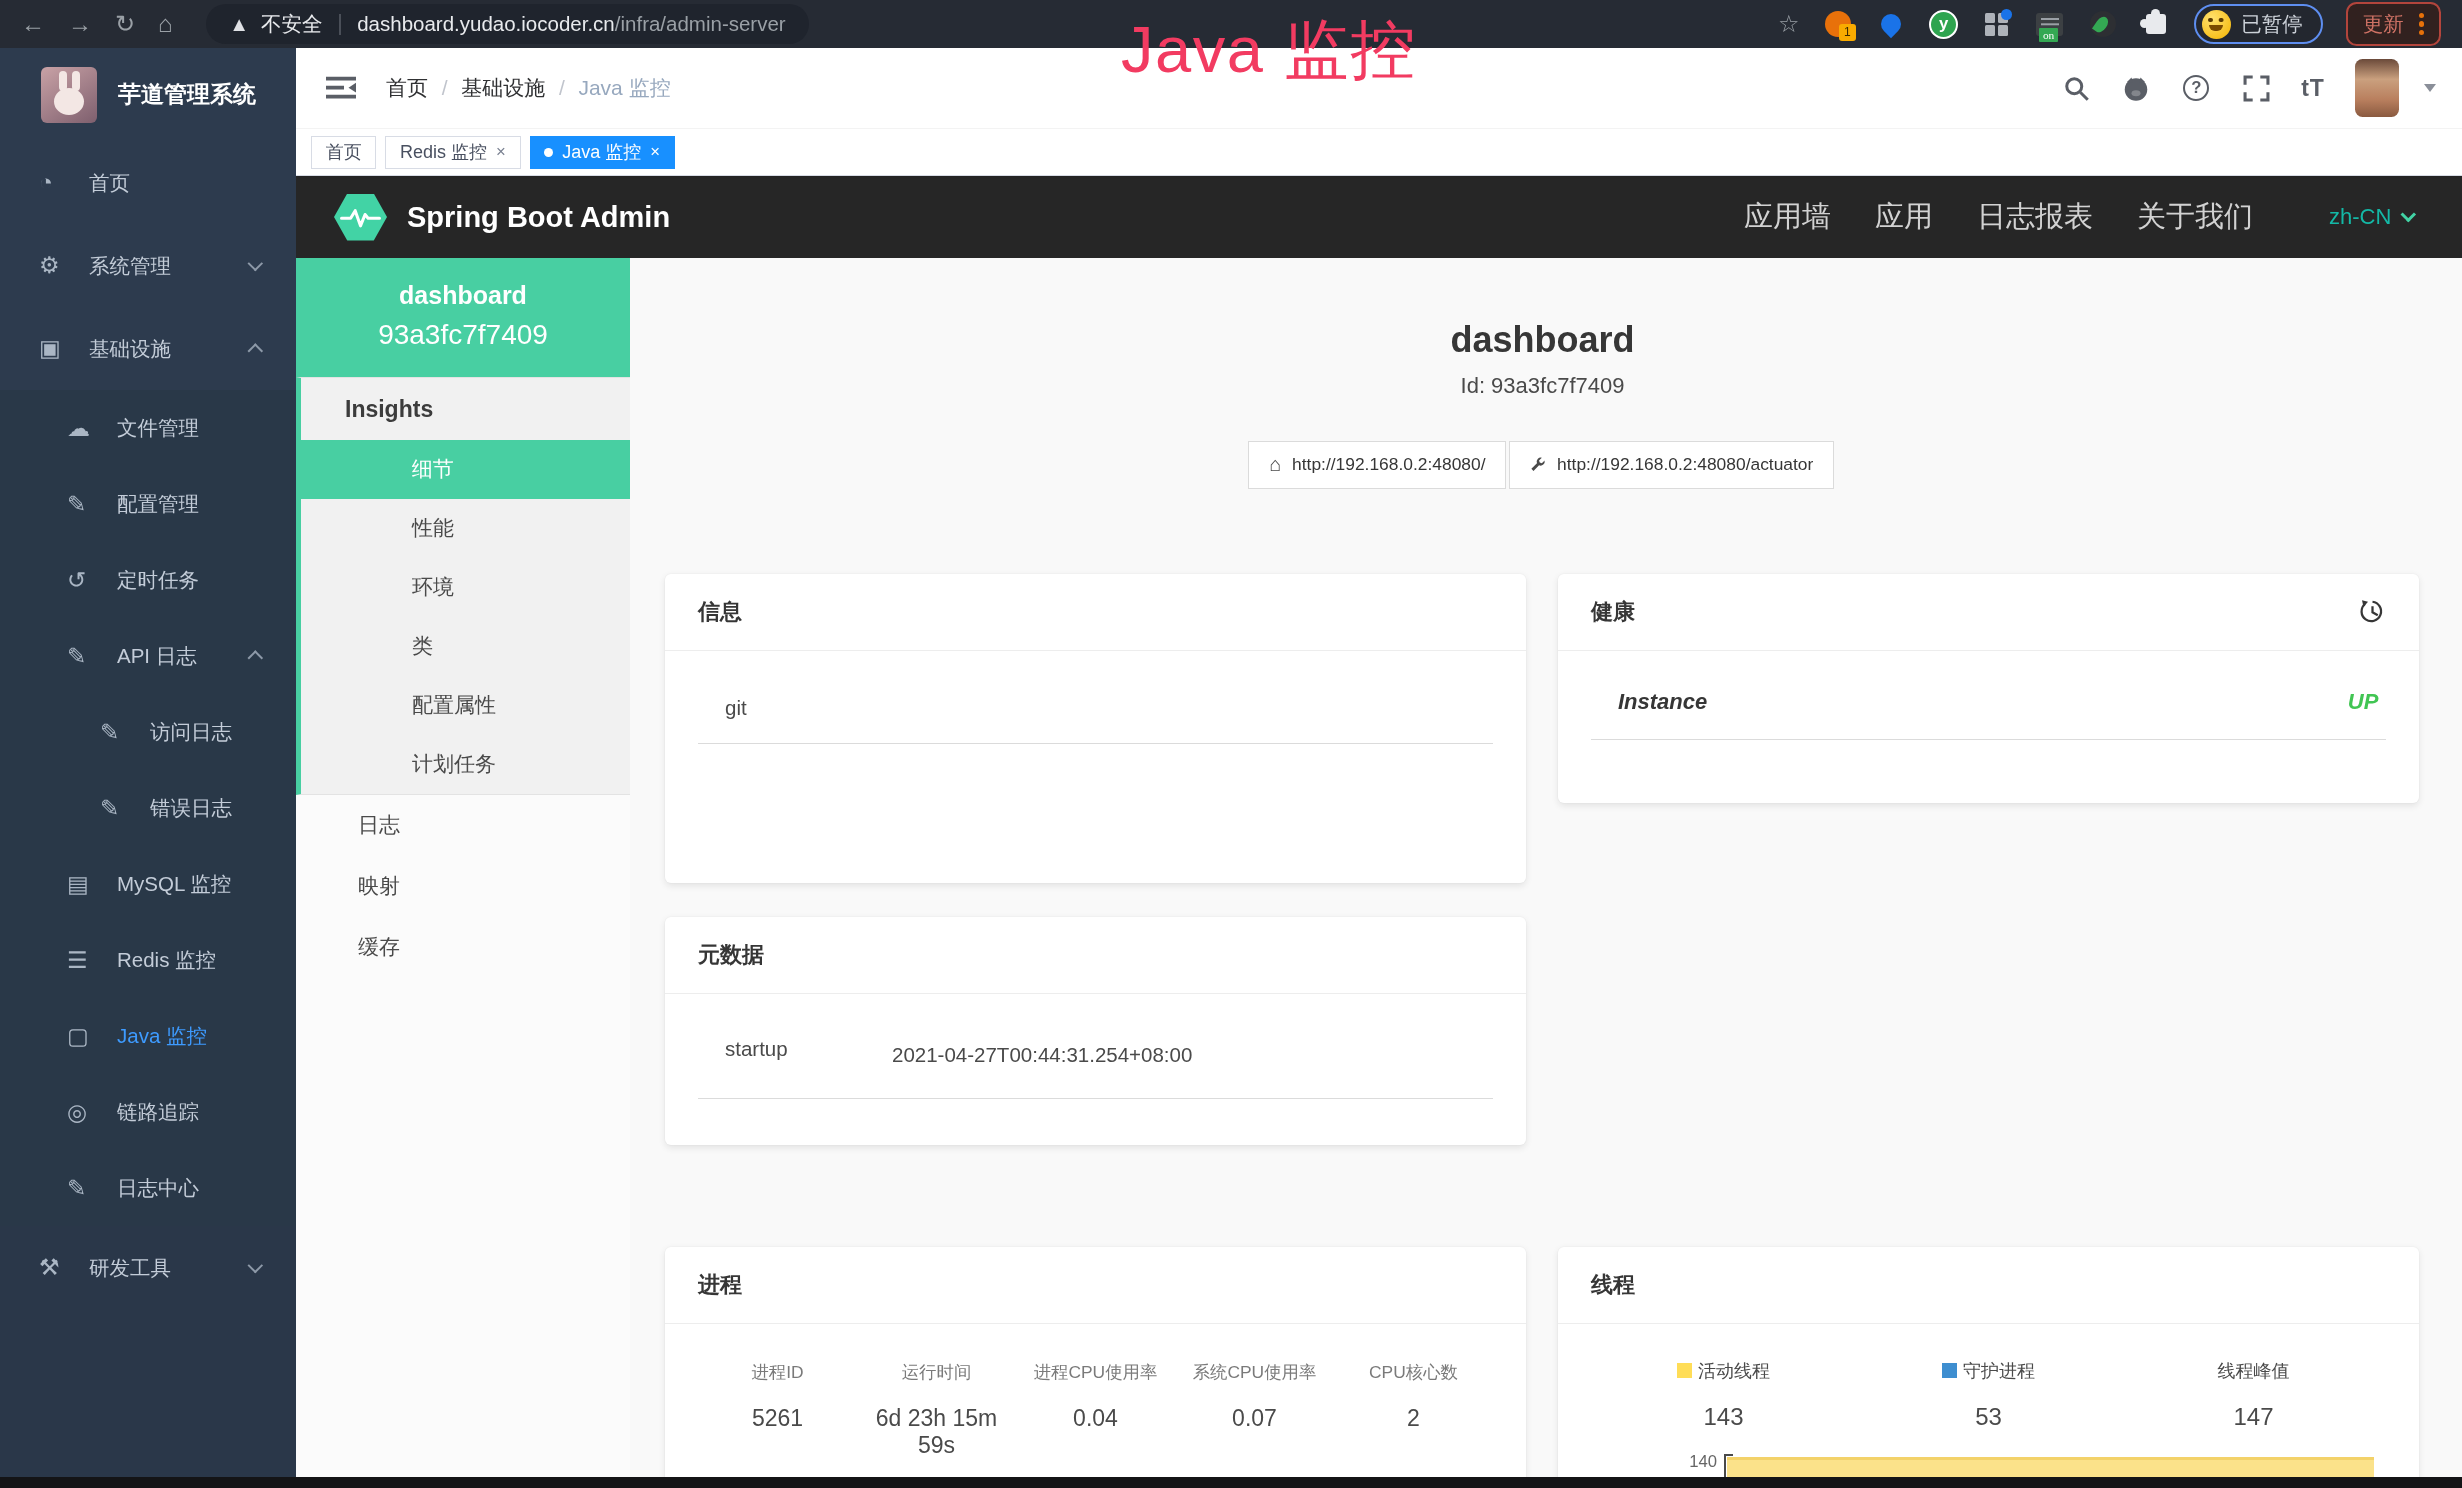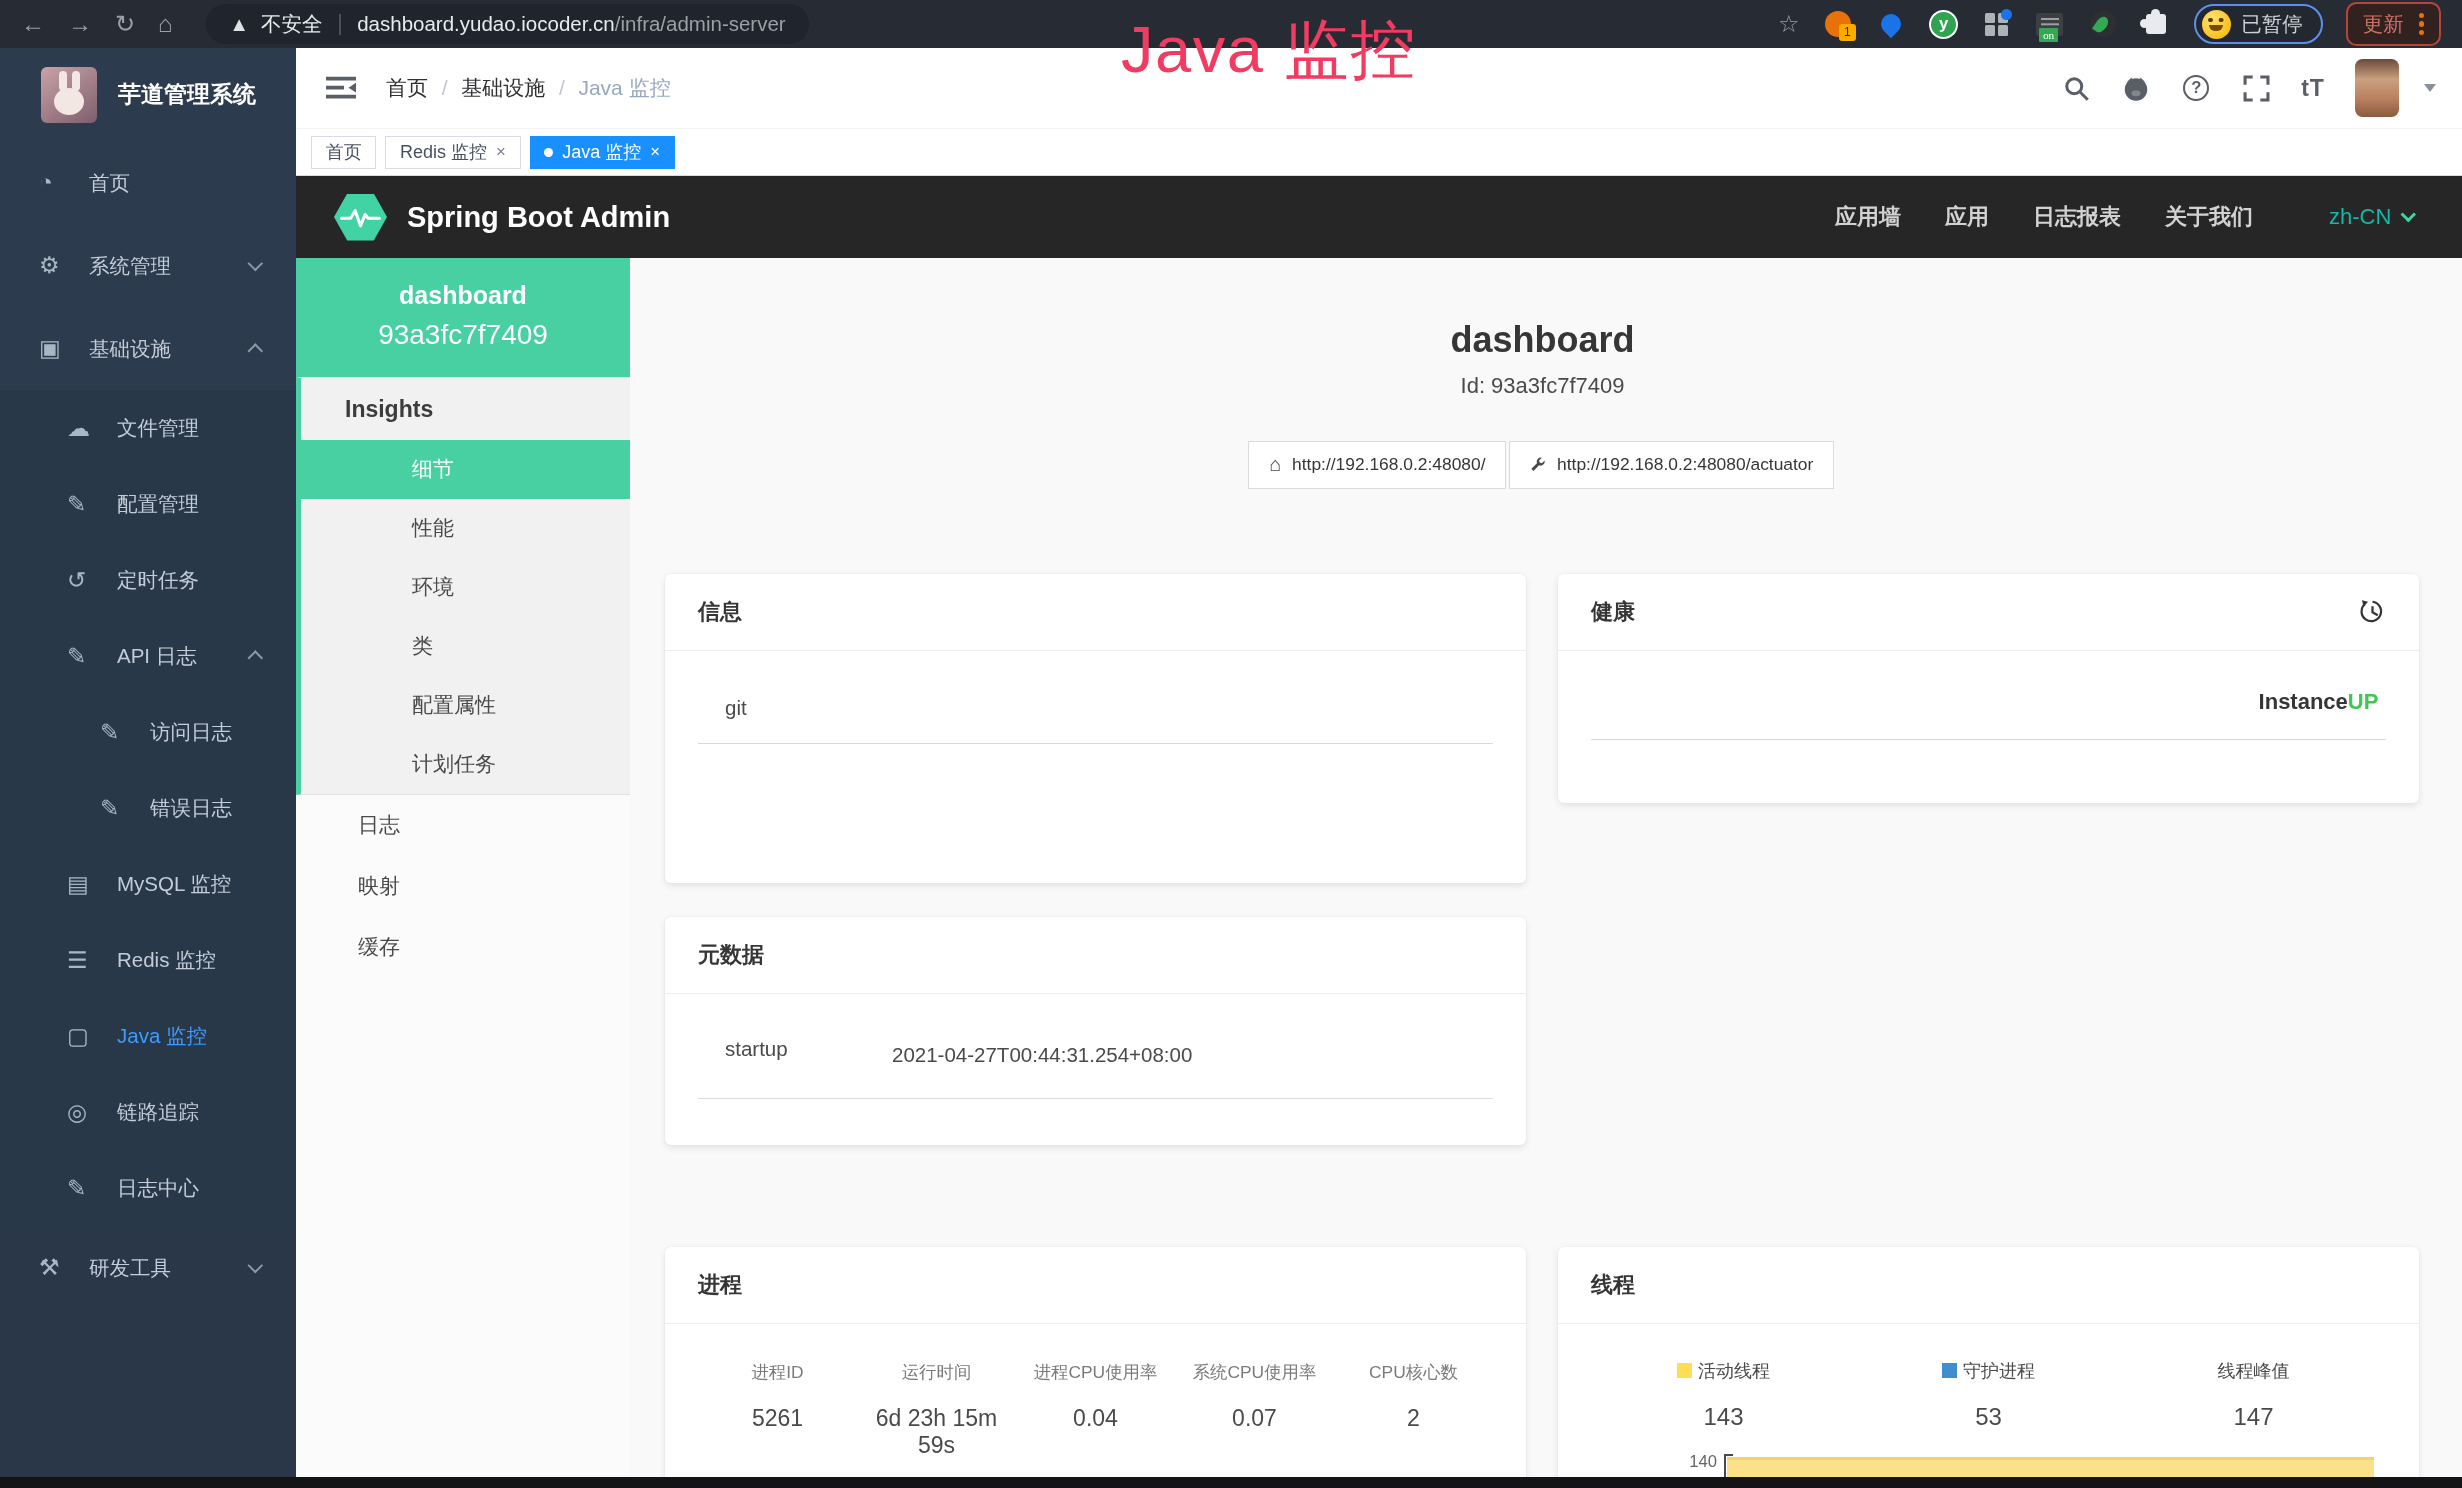--- a/index.html
+++ b/index.html
@@ -110,21 +110,21 @@
   .tab.active .dot { display:block; }
   .tab.active .x { color:#fff; }
 
   
   .sba-header { position:absolute; left:296px; top:176px; width:2167px; height:82px; background:#262626;
     display:flex; align-items:center; padding:0 49px 0 38px; z-index:5; }
   .sba-logo { width:53px; height:47px; background:#42d3a5;
     clip-path:polygon(25% 0,75% 0,100% 50%,75% 100%,25% 100%,0 50%); display:flex; align-items:center; justify-content:center; }
   .sba-title { color:#fff; font-size:29px; font-weight:bold; margin-left:20px; }
   .sba-nav { margin-left:auto; display:flex; align-items:center; gap:44px; }
-  .sba-nav .nav-item { color:#d2d2d2; font-size:22px; cursor:pointer;font-weight:bold; }
+  .sba-nav .nav-item { color:#d2d2d2; font-size:29px; cursor:pointer; }
   .locale { display:flex; align-items:center; gap:12px; color:#14b8a6; font-size:22px; cursor:pointer;margin-left:32px; }
   .chev-teal { width:10.6px; height:10.6px; border-right:3px solid #42d3a5; border-bottom:3px solid #42d3a5;
     transform:rotate(45deg); margin-top:-6px; }
 
   
   .sba-sidebar { position:absolute; left:296px; top:258px; width:334px; height:1219px; background:#fbfbfb; z-index:4; }
   .inst-head { background:#48cfa2; color:#fff; text-align:center; padding:23px 7.6px 26px; }
   .inst-name { font-size:25px; font-weight:bold; }
   .inst-id { font-size:28px; margin-top:9px; }
   .insights-group { background:#f1f1f1; border-left:5.3px solid #48cfa2; border-top:0.8px solid #e3e3e3; border-bottom:0.8px solid #e3e3e3; }
@@ -152,21 +152,21 @@
     border-bottom:1.5px solid #ededed; }
   .card-title { font-size:22px; font-weight:bold; color:#363636; }
   .card-body { padding:30px 33px; font-size:20.5px; color:#4a4a4a; }
   .kv-row { display:flex; padding:10.6px 0 23px 27px; border-bottom:0.8px solid #dbdbdb; }
   .kv-label { flex:0 0 167px; }
   .kv-value { white-space:pre; line-height:35px; }
   .card-info { min-height:309px; }
   .card-info .card-body { padding-top:35px; padding-bottom:42px; }
   .card-health { min-height:229px; }
   .card-health .card-body { padding-top:38px; padding-bottom:46px; }
-  .health-row { display:flex; align-items:center; justify-content:flex-end; padding:0 7.6px 24px 27px; border-bottom:0.8px solid #dbdbdb; }
+  .health-row { display:flex; align-items:center; justify-content:space-between; padding:0 7.6px 24px 27px; border-bottom:0.8px solid #dbdbdb;font-style:italic; }
   .health-label { font-weight:bold; color:#363636; font-size:22px; }
   .health-status { font-weight:bold; font-size:22px; }
   .card-meta { min-height:212px; }
   .card-meta .card-body { padding-top:33px; padding-bottom:46px; }
   .card-meta .kv-row { padding-bottom:26px; }
   .hist-ic { cursor:pointer; display:flex; }
   .metrics { display:flex; text-align:center; padding:6px 0 12px; }
   .metric { flex:1; }
   .metric .mhead { font-size:17.4px; color:#7a7a7a; }
   .metric .mval { font-size:23px; color:#4a4a4a; margin-top:21px; }

